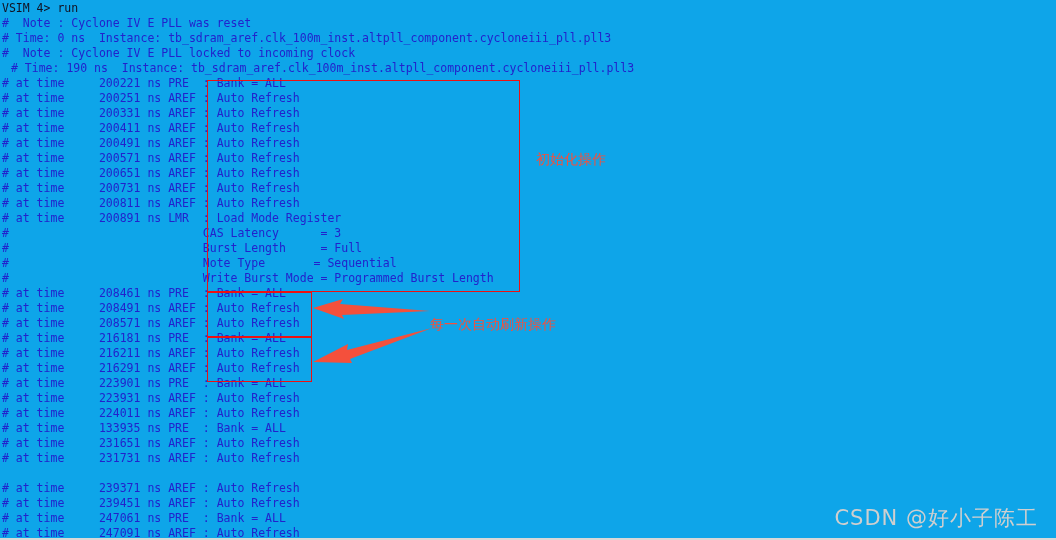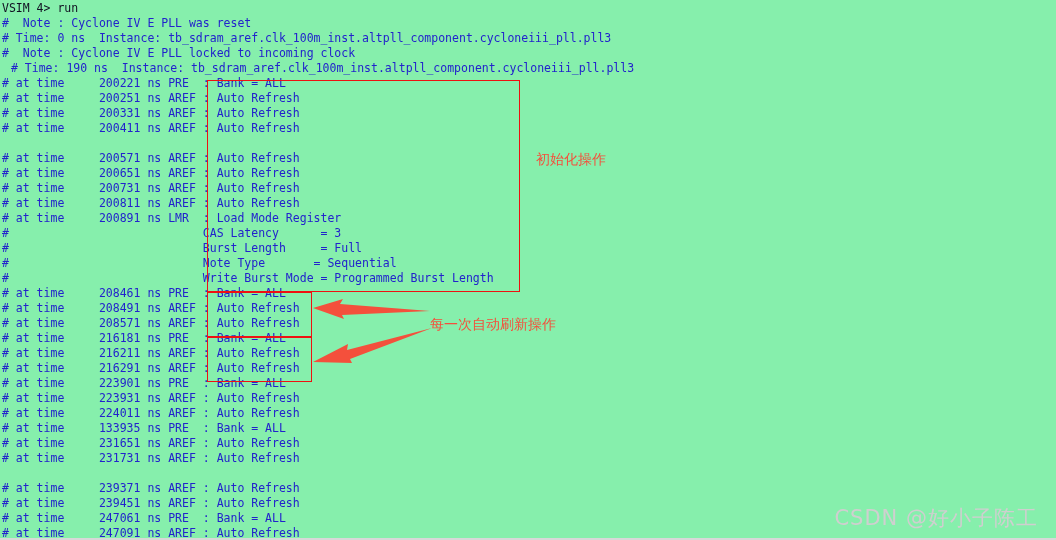--- a/index.html
+++ b/index.html
@@ -15,21 +15,21 @@
     font-family: "DejaVu Sans Mono", "Liberation Mono", monospace;
   }
 
   
   #transcript {
     position: absolute;
     left: 0;
     top: 0;
     width: 1056px;
     height: 540px;
-    background: #86efac;
+    background: #0ea5e9;
     overflow: hidden;
   }
 
   .line {
     position: absolute;
     left: 2px;
     white-space: pre;
     font-family: "DejaVu Sans Mono", "Liberation Mono", monospace;
     font-size: 11.5px;
     line-height: 15px;
@@ -95,20 +95,21 @@
   <div class="line prompt" style="top:1px;">VSIM 4&gt; run</div>
 
   <div class="line" style="top:16px;">#  Note : Cyclone IV E PLL was reset</div>
   <div class="line" style="top:31px;"># Time: 0 ns  Instance: tb_sdram_aref.clk_100m_inst.altpll_component.cycloneiii_pll.pll3</div>
   <div class="line" style="top:46px;">#  Note : Cyclone IV E PLL locked to incoming clock</div>
   <div class="line" style="top:61px;margin-left:9px;"># Time: 190 ns  Instance: tb_sdram_aref.clk_100m_inst.altpll_component.cycloneiii_pll.pll3</div>
   <div class="line" style="top:76px;"># at time     200221 ns PRE  : Bank = ALL</div>
   <div class="line" style="top:91px;"># at time     200251 ns AREF : Auto Refresh</div>
   <div class="line" style="top:106px;"># at time     200331 ns AREF : Auto Refresh</div>
   <div class="line" style="top:121px;"># at time     200411 ns AREF : Auto Refresh</div>
+  <div class="line" style="top:136px;"># at time     200491 ns AREF : Auto Refresh</div>
   <div class="line" style="top:151px;"># at time     200571 ns AREF : Auto Refresh</div>
   <div class="line" style="top:166px;"># at time     200651 ns AREF : Auto Refresh</div>
   <div class="line" style="top:181px;"># at time     200731 ns AREF : Auto Refresh</div>
   <div class="line" style="top:196px;"># at time     200811 ns AREF : Auto Refresh</div>
   <div class="line" style="top:211px;"># at time     200891 ns LMR  : Load Mode Register</div>
   <div class="line" style="top:226px;">#                            CAS Latency      = 3</div>
   <div class="line" style="top:241px;">#                            Burst Length     = Full</div>
   <div class="line" style="top:256px;">#                            Note Type       = Sequential</div>
   <div class="line" style="top:271px;text-align:right;">#                            Write Burst Mode = Programmed Burst Length</div>
   <div class="line" style="top:286px;"># at time     208461 ns PRE  : Bank = ALL</div>

